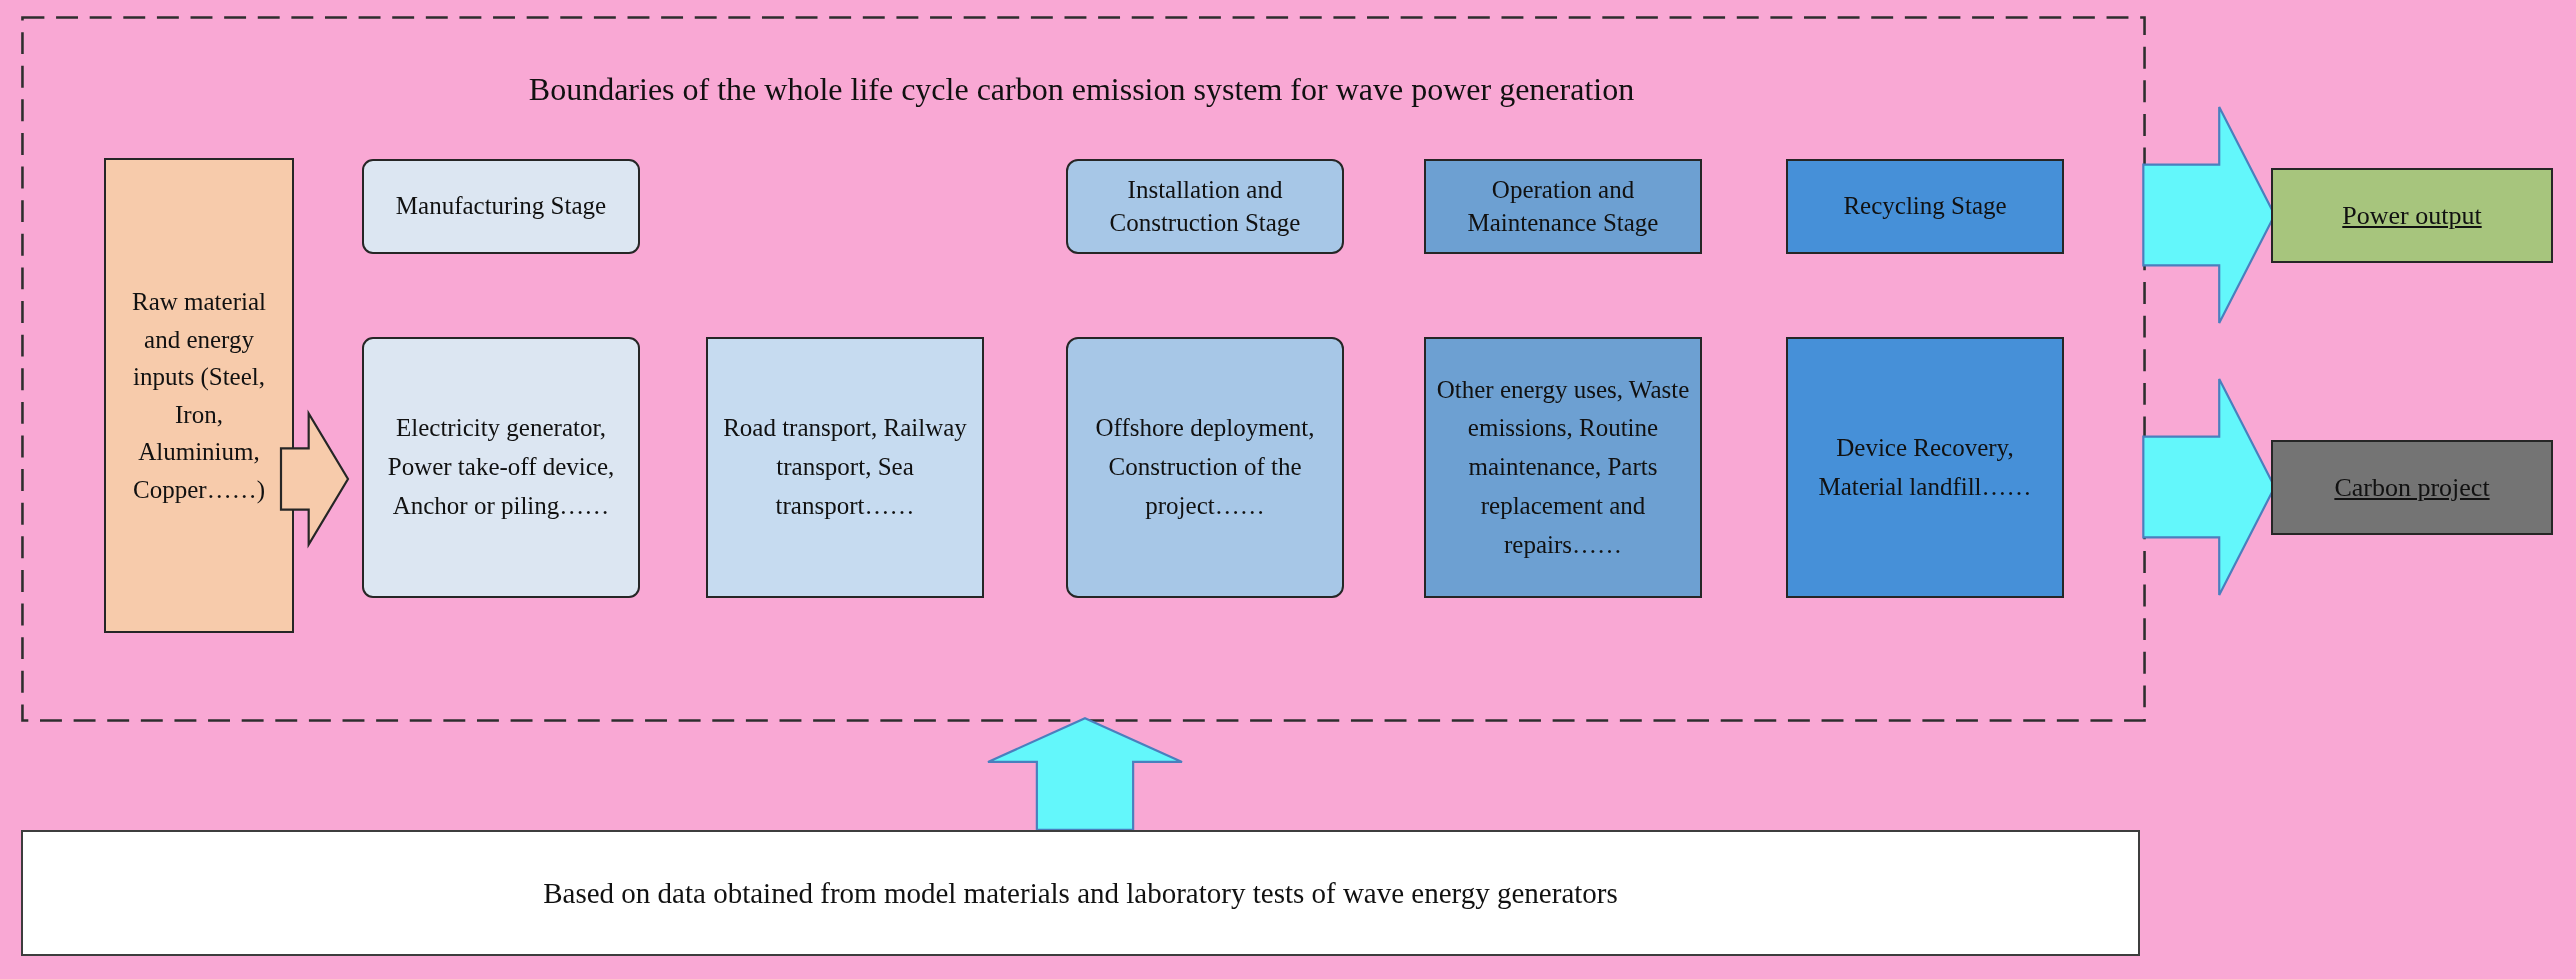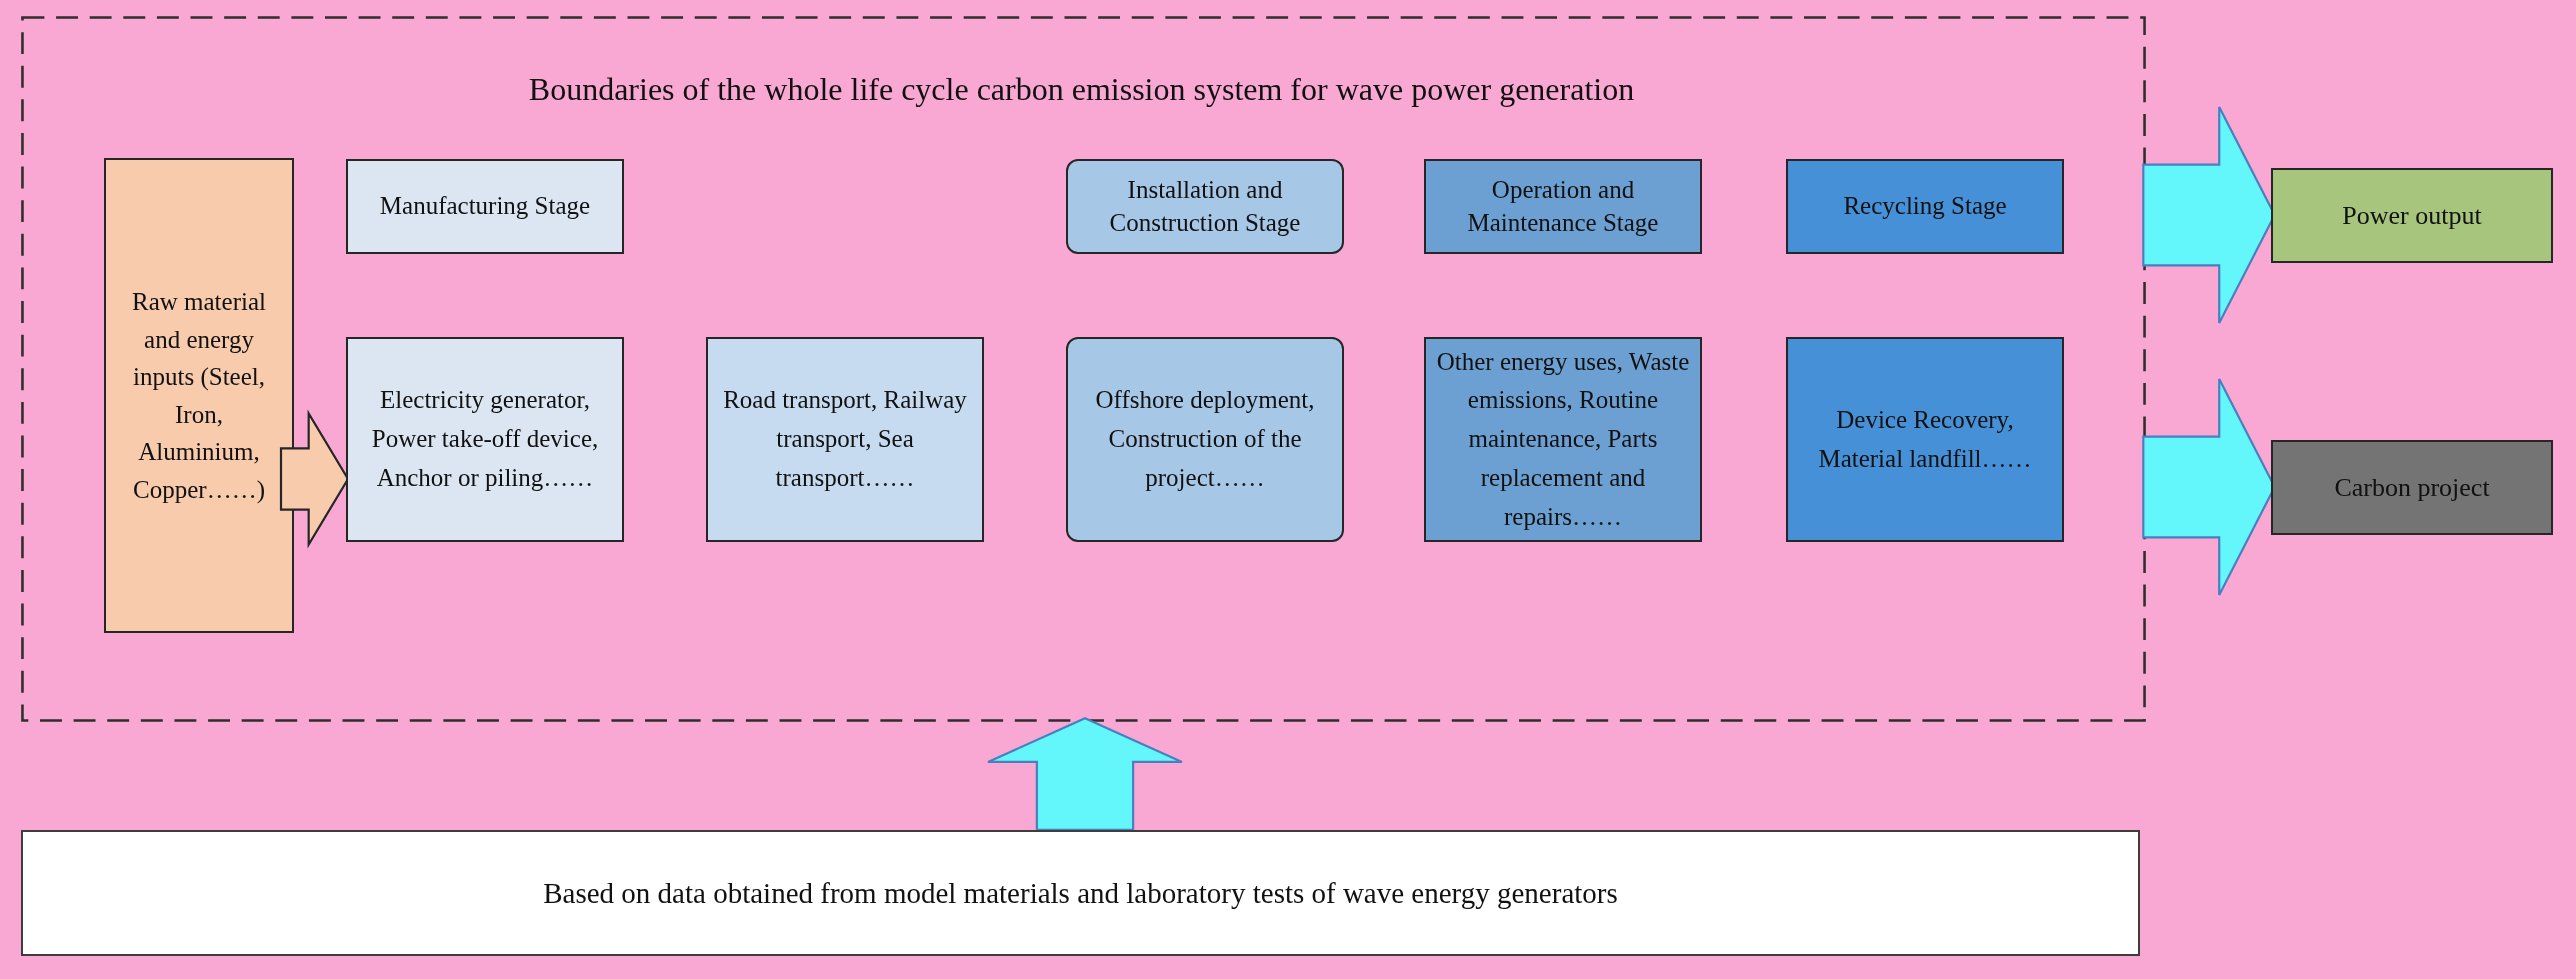--- a/index.html
+++ b/index.html
@@ -20,26 +20,26 @@
   }
   .raw-box{
     left:104px;top:158px;width:190px;height:475px;
     font-size:25px;line-height:1.5;padding:0 11.7px;
   }
   .stage-header{
     top:159px;width:278px;height:95px;
     font-size:25px;line-height:1.3;padding:0 5.8px;
   }
   .stage-content{
-    top:337px;width:278px;height:205px;
+    top:337px;width:278px;height:261px;
     font-size:25px;line-height:1.55;padding:0 7.3px;
   }
-  .col1{left:346px;} .col2{left:706px;} .col3{left:1066px;border-radius:12px;} .col4{left:1424px;} .col5{left:1786px;}
+  .col1{left:362px;border-radius:11px;} .col2{left:706px;} .col3{left:1066px;border-radius:12px;} .col4{left:1424px;} .col5{left:1786px;}
   .out-box{
-    left:2271px;width:282px;height:95px;font-size:26px;
+    left:2271px;width:282px;height:95px;font-size:26px;text-decoration:underline;
   }
   .note-box{
     left:21px;top:830px;width:2119px;height:126px;
     box-sizing:border-box;border:2.9px solid var(--note-border,#3d3d3d);
     display:flex;align-items:center;justify-content:center;text-align:center;
     font-size:29px;background:#ffffff;
   }
 </style>
 </head>
 <body>

